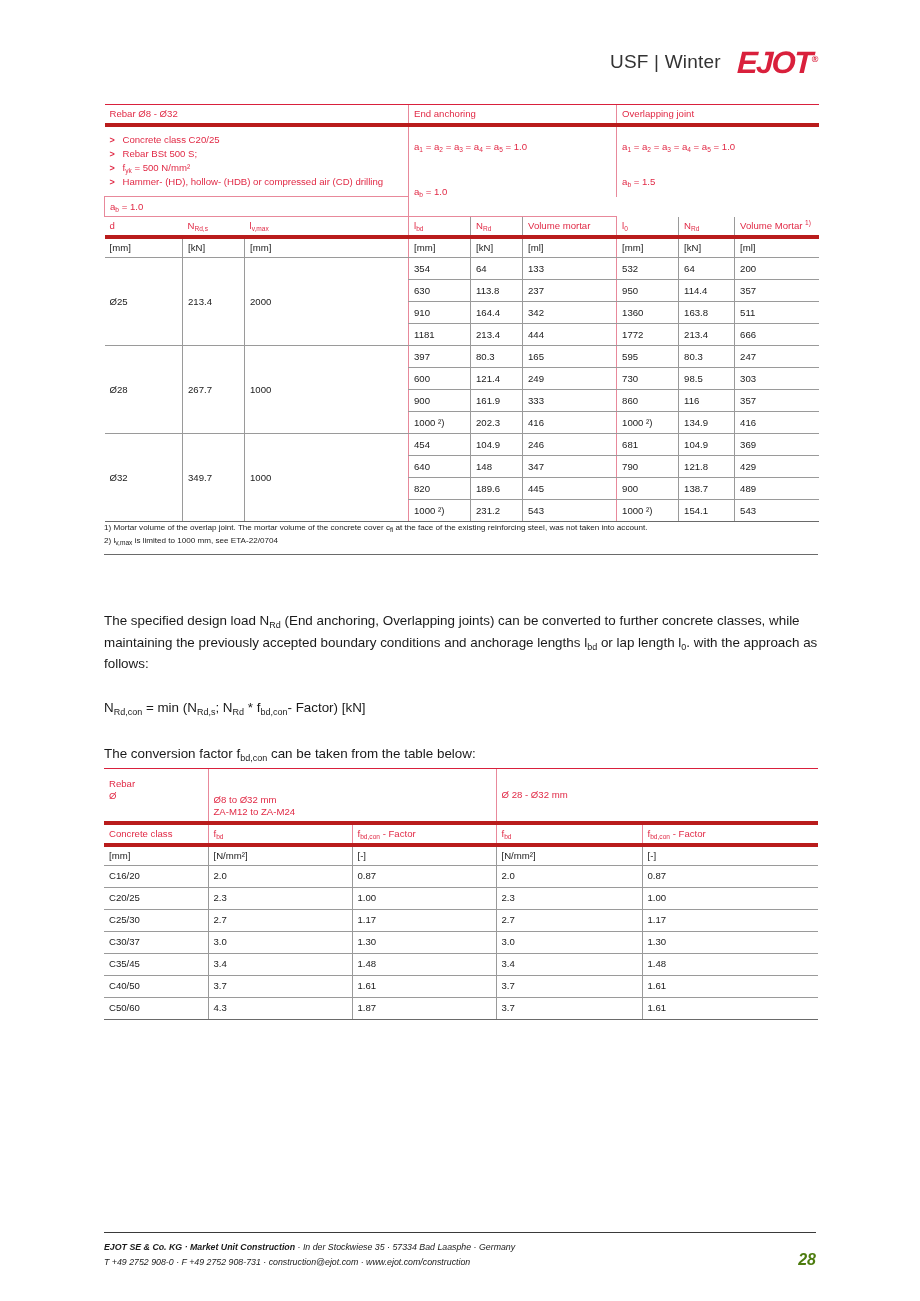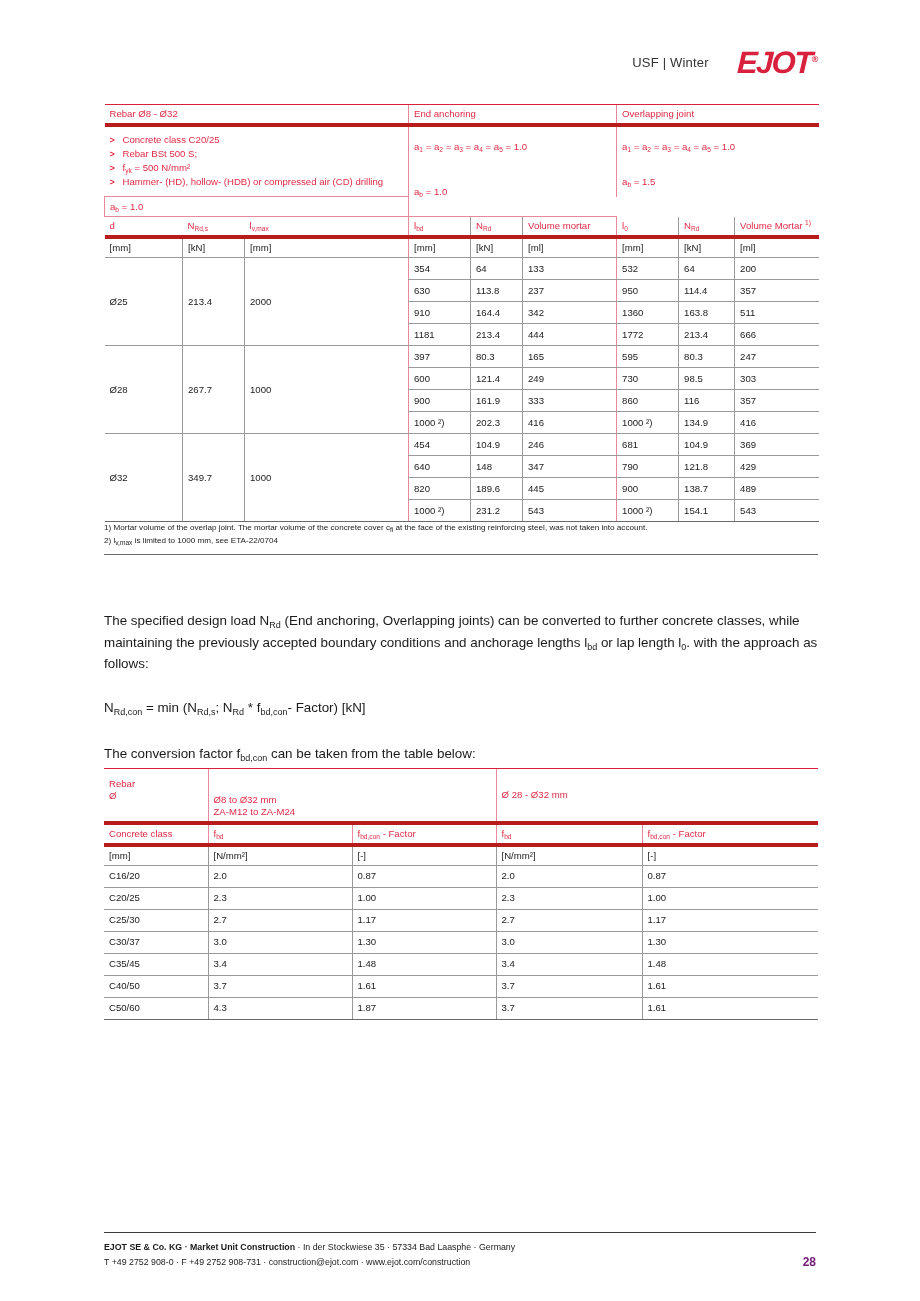--- a/index.html
+++ b/index.html
@@ -18,24 +18,24 @@
   .page-header {
     position: absolute;
     top: 40px; left: 0; right: 0;
     height: 44px;
     display: flex;
     align-items: center;
     justify-content: flex-end;
     padding-right: 102px;
   }
   .header-title {
-    font-size: 13px;
+    font-size: 19px;
     color: #333;
     letter-spacing: .2px;
-    margin-right: 28px;
+    margin-right: 16px;
     white-space: nowrap;
   }
   .logo {
     font-size: 31px;
     font-weight: 800;
     color: #D9203C;
     letter-spacing: -1.6px;
     font-family: "Liberation Sans", sans-serif;
     line-height: 1;
     position: relative;
@@ -130,24 +130,24 @@
   
   .page-footer {
     position: absolute;
     left: 104px; right: 104px;
     top: 1232px;
   }
   .footer-rule {
     border-top: 1.2px solid #3a3a3a;
     margin-bottom: 7px;
   }
-  .footer-inner { display: flex; justify-content: space-between; align-items: flex-start; }
+  .footer-inner { display: flex; justify-content: space-between; align-items: flex-start; font-style: italic; }
   .footer-lines { font-size: 8.8px; line-height: 1.65; color: #1a1a1a; }
   .footer-lines b { font-weight: 700; }
-  .pageno { font-size: 12px; font-weight: 700; color: #701a75; align-self: flex-end; }
+  .pageno { font-size: 16px; font-weight: 700; color: #4d7c0f; align-self: flex-end; }
 </style>
 </head>
 <body>
 
 <div class="page-header">
   <div class="header-title">USF | Winter</div>
   <div class="logo"><span>EJOT</span><span class="reg">®</span></div>
 </div>
 
 <div class="table1-wrap">

